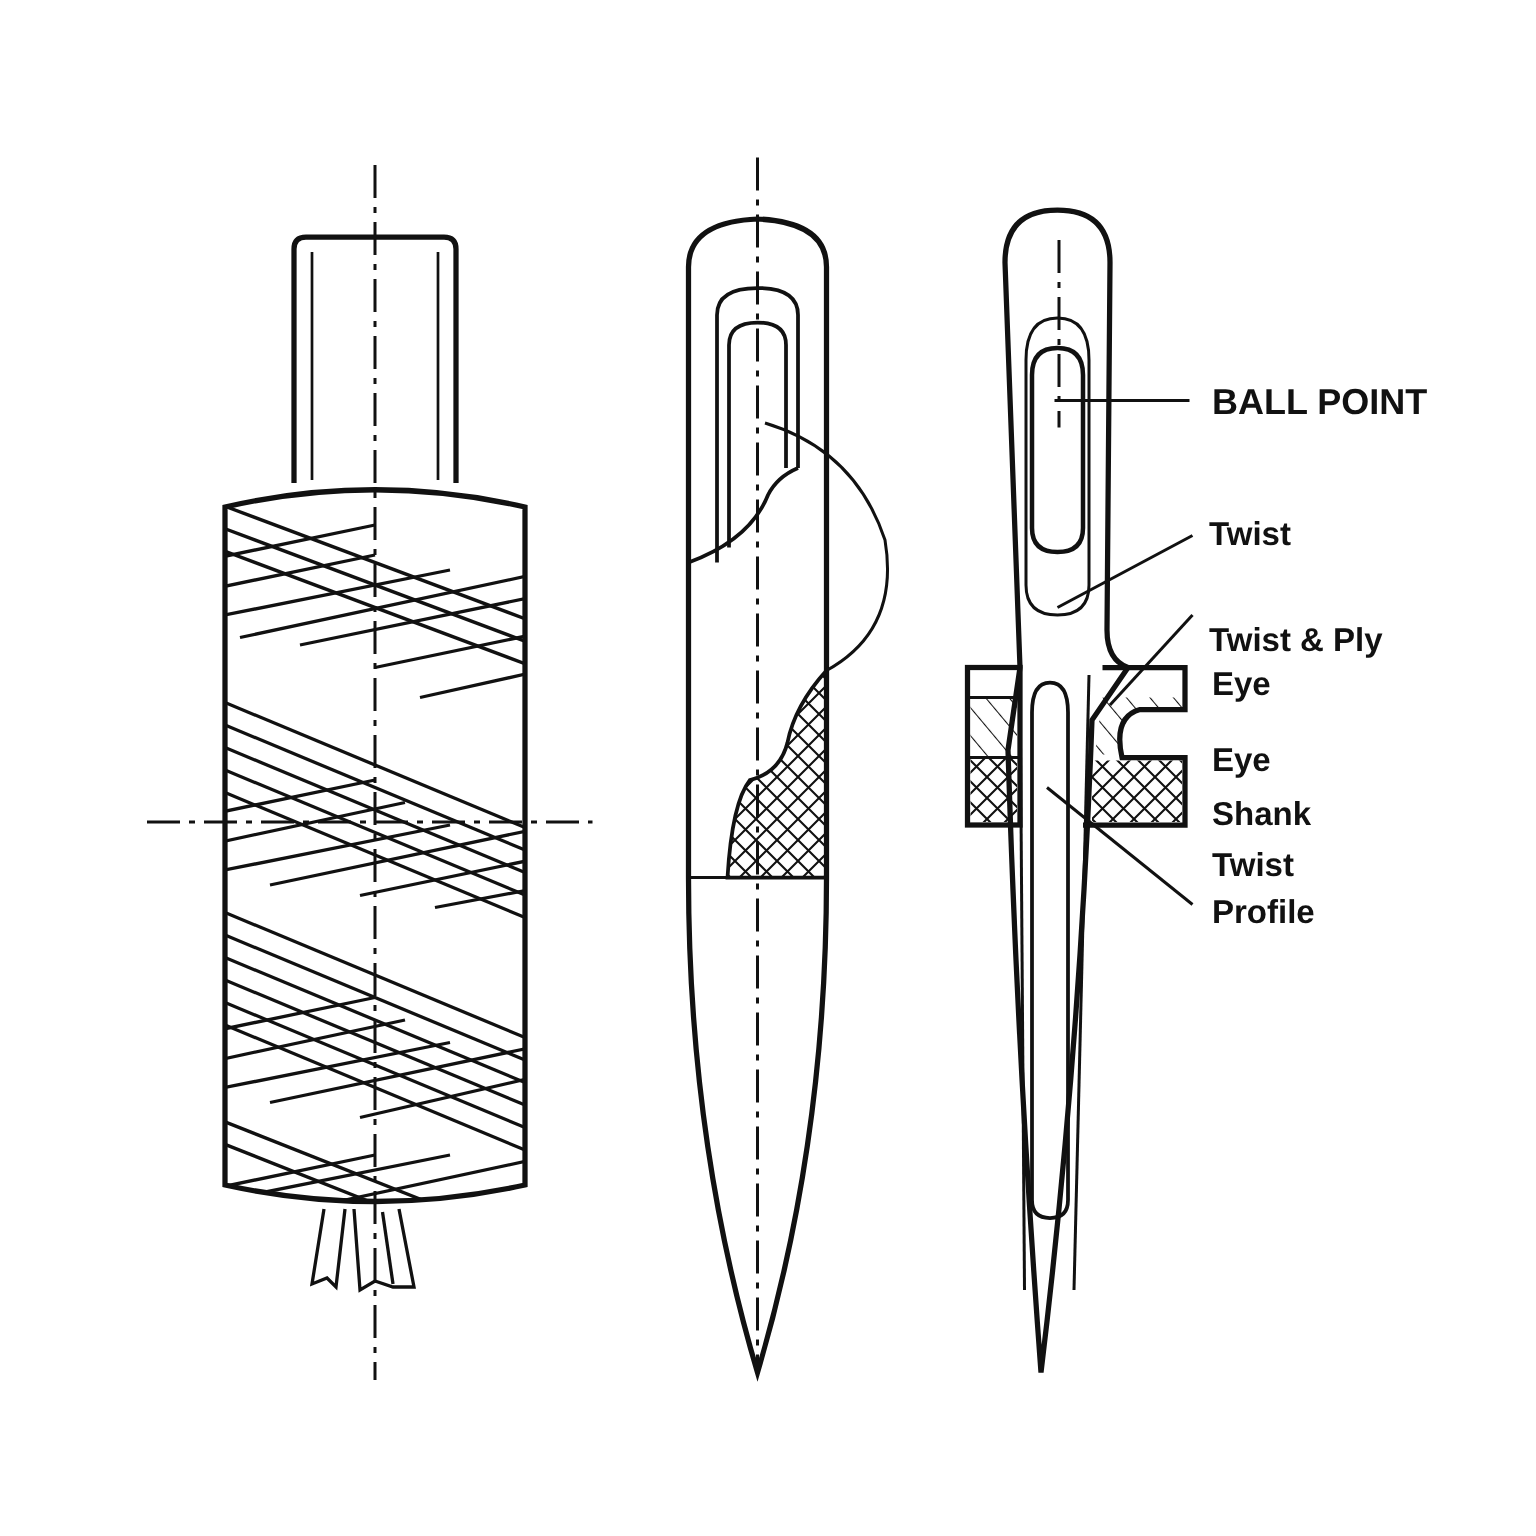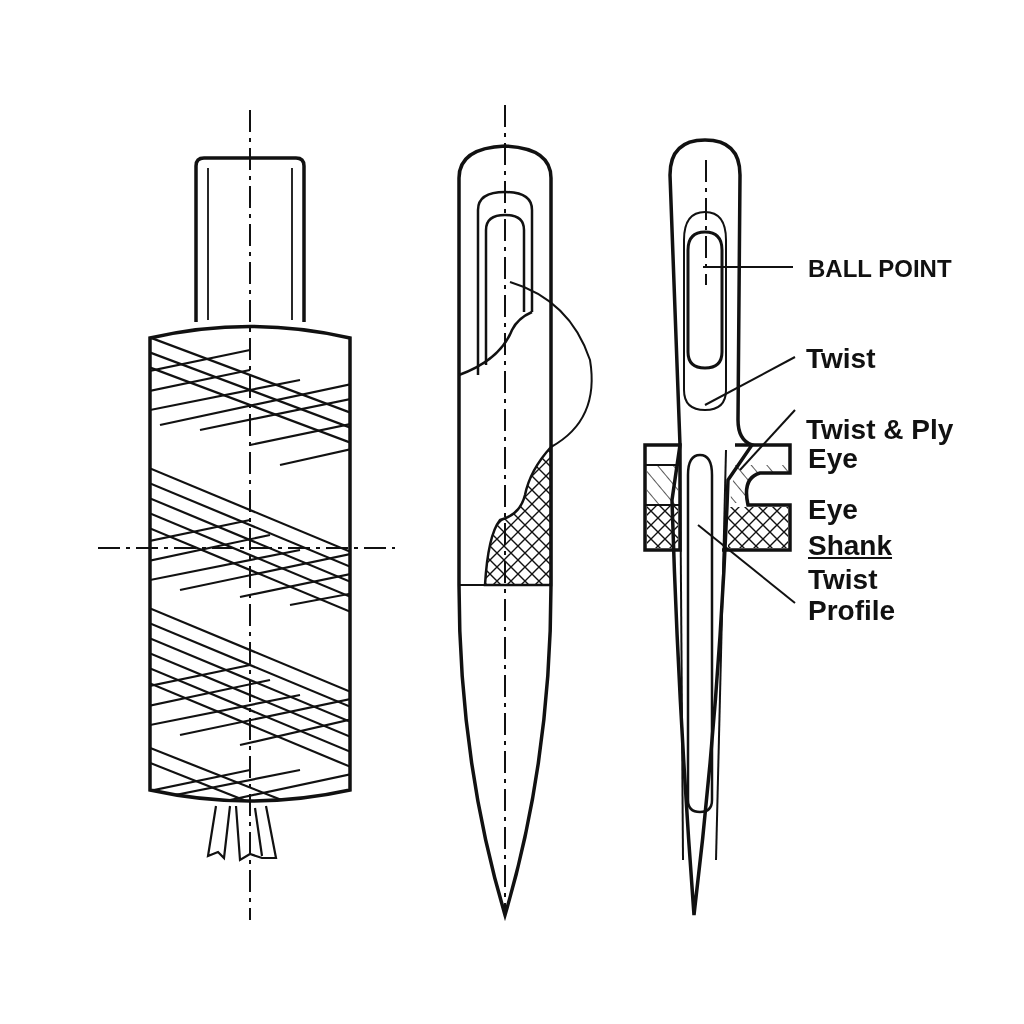--- a/index.html
+++ b/index.html
@@ -1,18 +1,18 @@
 <!DOCTYPE html>
 <html><head>
 <meta charset="utf-8">
 <style>
   html,body{margin:0;padding:0;background:#ffffff;}
   body{width:1024px;height:1024px;position:relative;overflow:hidden;font-family:"Liberation Sans",sans-serif;}
   svg{position:absolute;left:0;top:0;}
-  .lbl{position:absolute;font-family:"Liberation Sans",sans-serif;font-weight:bold;font-size:28px;color:#111;white-space:nowrap;line-height:1;}
+  .lbl{position:absolute;font-family:"Liberation Sans",sans-serif;font-weight:bold;font-size:22px;color:#111;white-space:nowrap;line-height:1;}
 </style>
 </head>
 <body>
 
 <svg width="1024" height="1024" viewBox="0 0 1024 1024">
   <defs>
     <pattern id="xhatch" width="14" height="14" patternUnits="userSpaceOnUse">
       <path d="M0 0 L14 14 M14 0 L0 14" stroke="#111" stroke-width="1.4"></path>
     </pattern>
     <pattern id="diag" width="12" height="12" patternUnits="userSpaceOnUse" patternTransform="rotate(-40)">
@@ -135,15 +135,15 @@
       <line x1="698" y1="525" x2="795" y2="603"></line>
     </g>
   </g>
 </svg>
 
 <div class="lbl" style="left:808px;top:257px;font-size:24px;">BALL POINT</div>
 <div class="lbl" style="left:806px;top:345px;">Twist</div>
 <div class="lbl" style="left:806px;top:416px;">Twist &amp; Ply</div>
 <div class="lbl" style="left:808px;top:445px;">Eye</div>
 <div class="lbl" style="left:808px;top:496px;">Eye</div>
-<div class="lbl" style="left:808px;top:532px;text-decoration:underline;">Shank</div>
+<div class="lbl" style="left:808px;top:532px;">Shank</div>
 <div class="lbl" style="left:808px;top:566px;">Twist</div>
 <div class="lbl" style="left:808px;top:597px;">Profile</div>
 
 </body></html>

